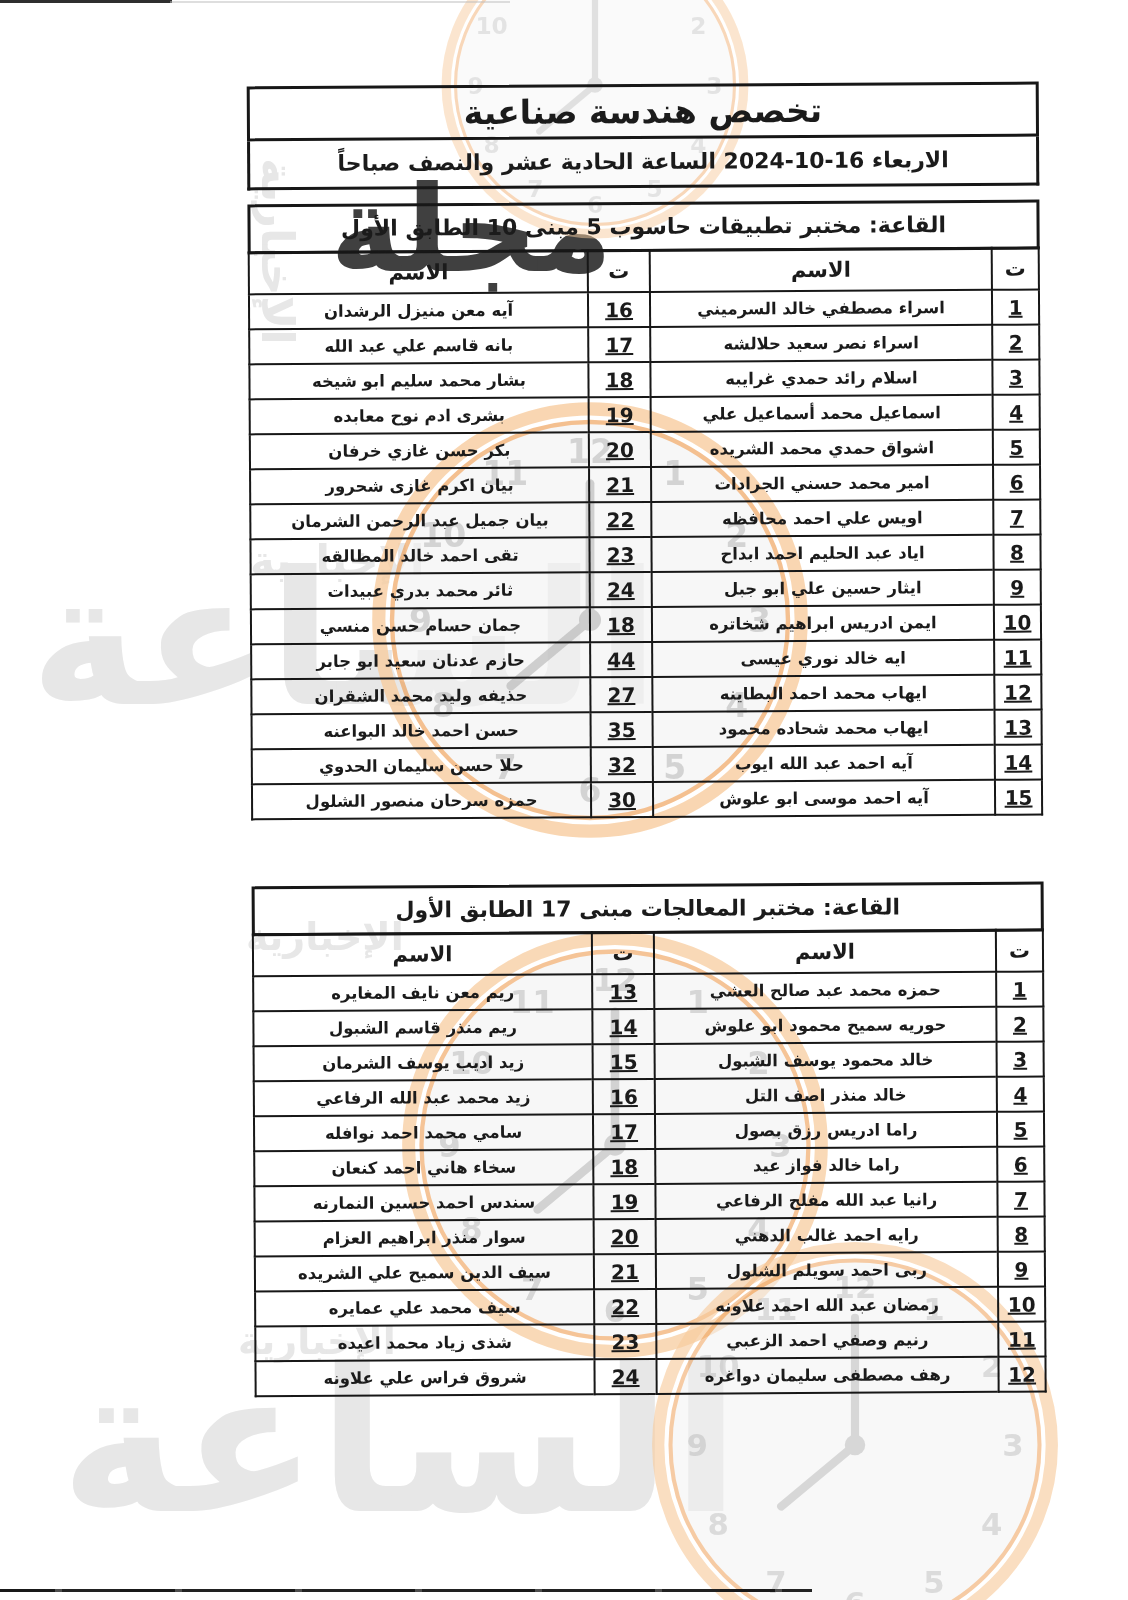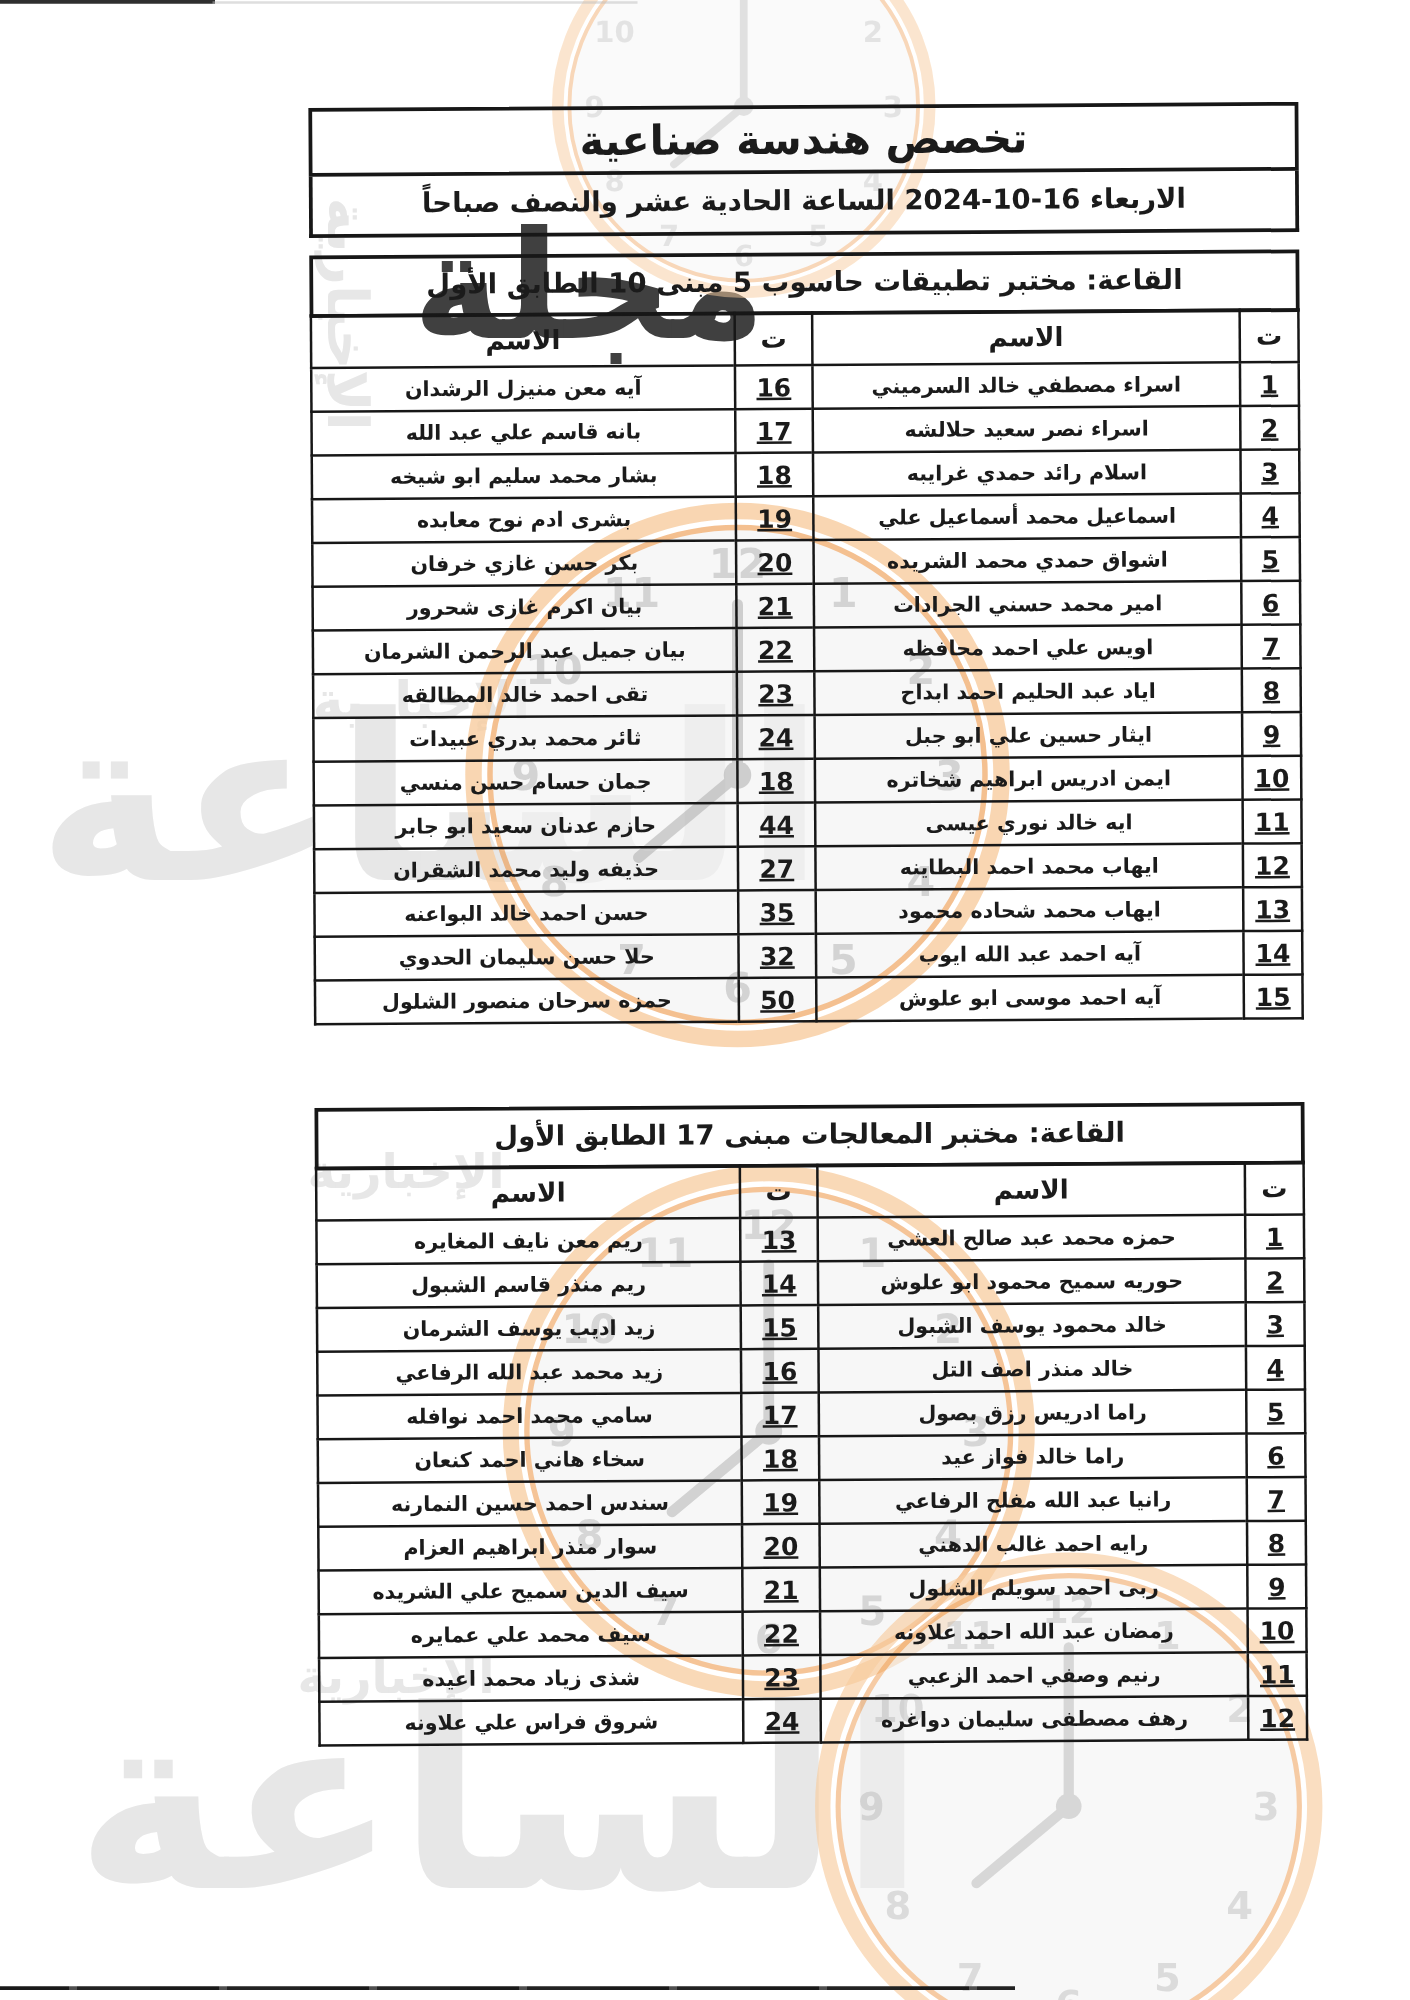--- a/index.html
+++ b/index.html
@@ -268,21 +268,21 @@
             </tr>
             <tr>
               <td class="serial">14</td>
               <td class="name">آيه احمد عبد الله ايوب</td>
               <td class="serial">32</td>
               <td class="name">حلا حسن سليمان الحدوي</td>
             </tr>
             <tr>
               <td class="serial">15</td>
               <td class="name">آيه احمد موسى ابو علوش</td>
-              <td class="serial">50</td>
+              <td class="serial">30</td>
               <td class="name">حمزه سرحان منصور الشلول</td>
             </tr>
           </tbody>
       </table>
     </section>
 
     <section class="table-block t2" dir="rtl">
       <div class="room-title">القاعة: مختبر المعالجات مبنى 17 الطابق الأول</div>
       <table>
         <colgroup>

